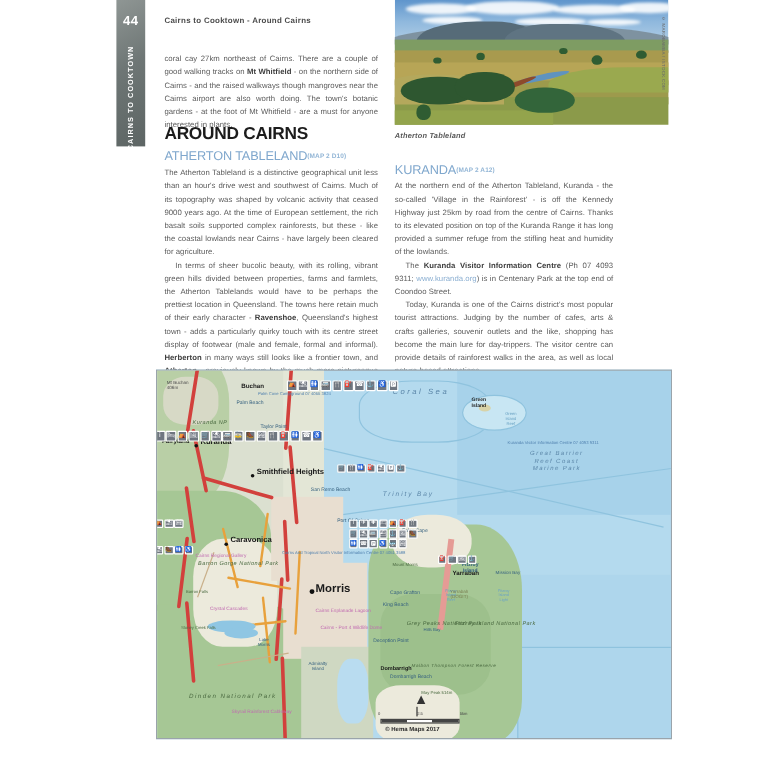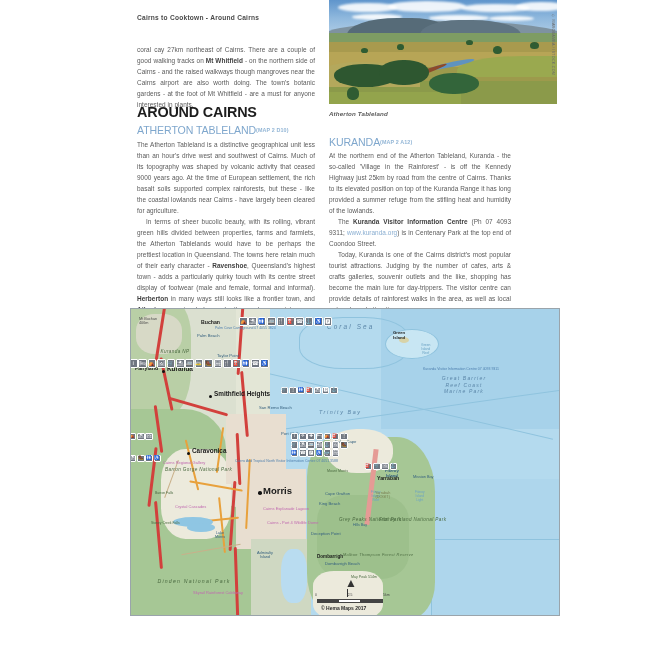--- a/index.html
+++ b/index.html
@@ -305,20 +305,24 @@
     font-size: 5.0px;
     color: #2c2c2c;
     font-weight: bold;
   }
 </style>
 </head>
 <body>
 
 <div class="page">
 
+  <div class="side-tab">
+    <div class="side-tab-number">44</div>
+    <div class="side-tab-label">CAIRNS TO COOKTOWN</div>
+  </div>
 
   <div class="running-head">Cairns to Cooktown - Around Cairns</div>
 
   <div class="photo">
     <div class="sky"></div>
     <div class="cloud" style="left:4%;top:3%;width:26%;height:9%;"></div>
     <div class="cloud" style="left:26%;top:1%;width:34%;height:11%;"></div>
     <div class="cloud" style="left:58%;top:4%;width:30%;height:8%;"></div>
     <div class="cloud" style="left:82%;top:2%;width:22%;height:9%;"></div>
     <div class="cloud" style="left:10%;top:13%;width:22%;height:6%;"></div>

